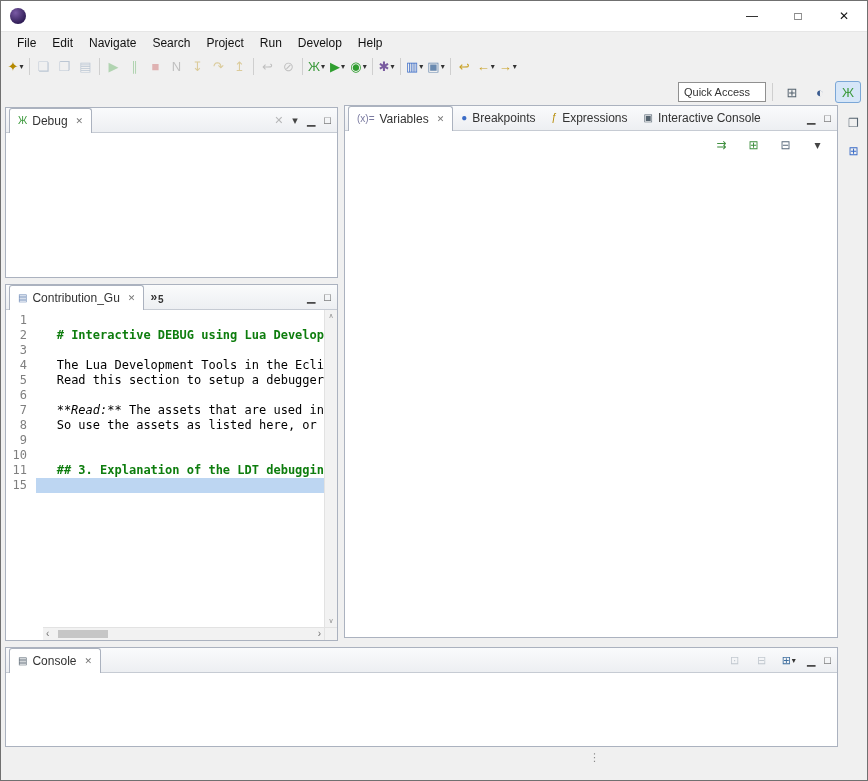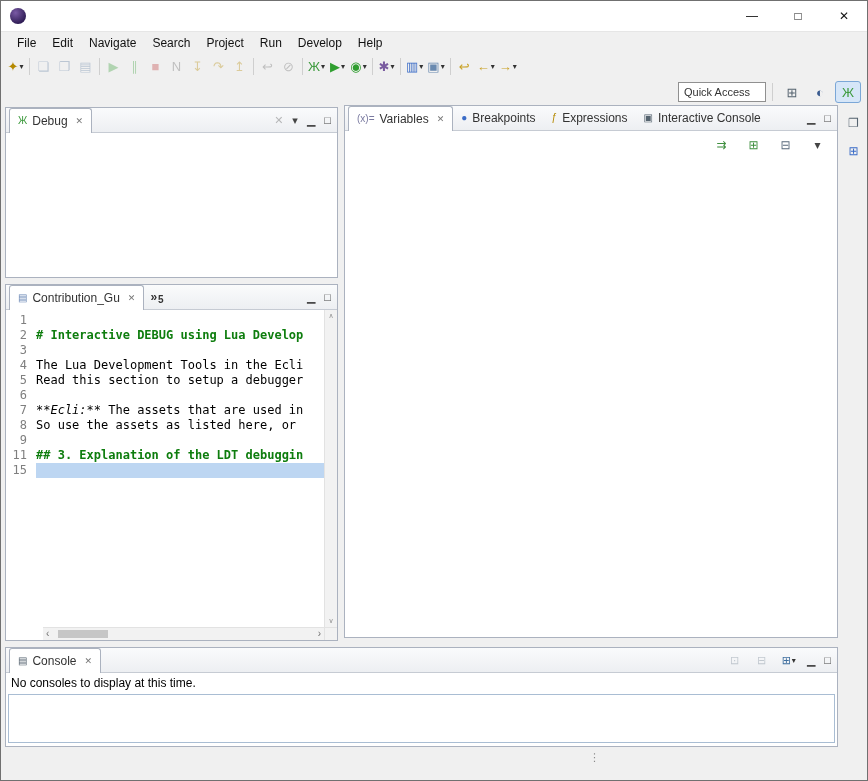--- a/index.html
+++ b/index.html
@@ -69,21 +69,21 @@
   .more-tabs { height: 24px; display: inline-flex; align-items: center; padding: 0 6px;
                color: #333; font-weight: bold; font-size: 12px; }
   .more-count { font-size: 10px; margin-left: 1px; margin-top: 4px; }
 
   
   .editor-body { position: absolute; top: 25px; left: 0; right: 0; bottom: 0; background: #fff; }
   .code-area { position: absolute; top: 0; left: 0; right: 13px; bottom: 13px; overflow: hidden;
                padding-top: 3px; font-family: "DejaVu Sans Mono", monospace; }
   .code-line { display: flex; height: 15px; line-height: 15px; font-size: 12px; }
   .ln { flex: none; width: 30px; text-align: right; padding-right: 9px; color: #7f7f7f; }
-  .code { flex: 1; white-space: pre; overflow: hidden; color: #000; }
+  .code { flex: 1; white-space: pre; overflow: hidden; color: #000; text-align: right; }
   .code .em { font-style: italic; }
   .code-line.h1 .code, .code-line.h2 .code { color: #0e7d0e; font-weight: bold; }
   .code-line.selected .code { background: #bdd6f2; }
 
   .vscroll { position: absolute; top: 0; right: 0; bottom: 13px; width: 13px; background: #f2f2f2;
              border-left: 1px solid #e2e2e2; display: flex; flex-direction: column;
              justify-content: space-between; align-items: center; padding: 2px 0;
              font-size: 7px; color: #909090; }
   .hscroll { position: absolute; left: 37px; right: 13px; bottom: 0; height: 13px; background: #f2f2f2;
              border-top: 1px solid #e2e2e2; display: flex; align-items: center;
@@ -348,33 +348,37 @@
             <span class="code"><span class="em"></span><span>Read this section to setup a debugger</span></span>
           </div>
 
           <div class="code-line">
             <span class="ln">6</span>
             <span class="code"><span class="em"></span><span></span></span>
           </div>
 
           <div class="code-line">
             <span class="ln">7</span>
-            <span class="code"><span class="em">**Ecli:**</span><span> The assets that are used in</span></span>
+            <span class="code"><span class="em">**Read:**</span><span> The assets that are used in</span></span>
           </div>
 
           <div class="code-line">
             <span class="ln">8</span>
             <span class="code"><span class="em"></span><span>So use the assets as listed here, or </span></span>
           </div>
 
           <div class="code-line">
             <span class="ln">9</span>
             <span class="code"><span class="em"></span><span></span></span>
           </div>
 
+          <div class="code-line">
+            <span class="ln">10</span>
+            <span class="code"><span class="em"></span><span></span></span>
+          </div>
 
           <div class="code-line h2">
             <span class="ln">11</span>
             <span class="code"><span class="em"></span><span>## 3. Explanation of the LDT debuggin</span></span>
           </div>
 
 
 
 
           <div class="code-line selected">
@@ -470,24 +474,20 @@
 
             <span class="tb-item">
               <span class="tb-glyph" style="color: rgb(63, 111, 159);">⊞</span>
               <span class="tb-dd">▾</span>
             </span>
           </span>
         <span class="p-btn">▁</span>
         <span class="p-btn">□</span>
       </div>
     </div>
-    <div class="console-body">
-      <div class="console-msg">No consoles to display at this time.</div>
-      <div class="console-inner"></div>
-    </div>
   </div>
 
   <div class="right-trim">
 
       <span class="trim-btn">
         <span class="tb-glyph" style="color: rgb(85, 99, 111);">❐</span>
       </span>
 
       <span class="trim-btn">
         <span class="tb-glyph" style="color: rgb(59, 108, 199);">⊞</span>

